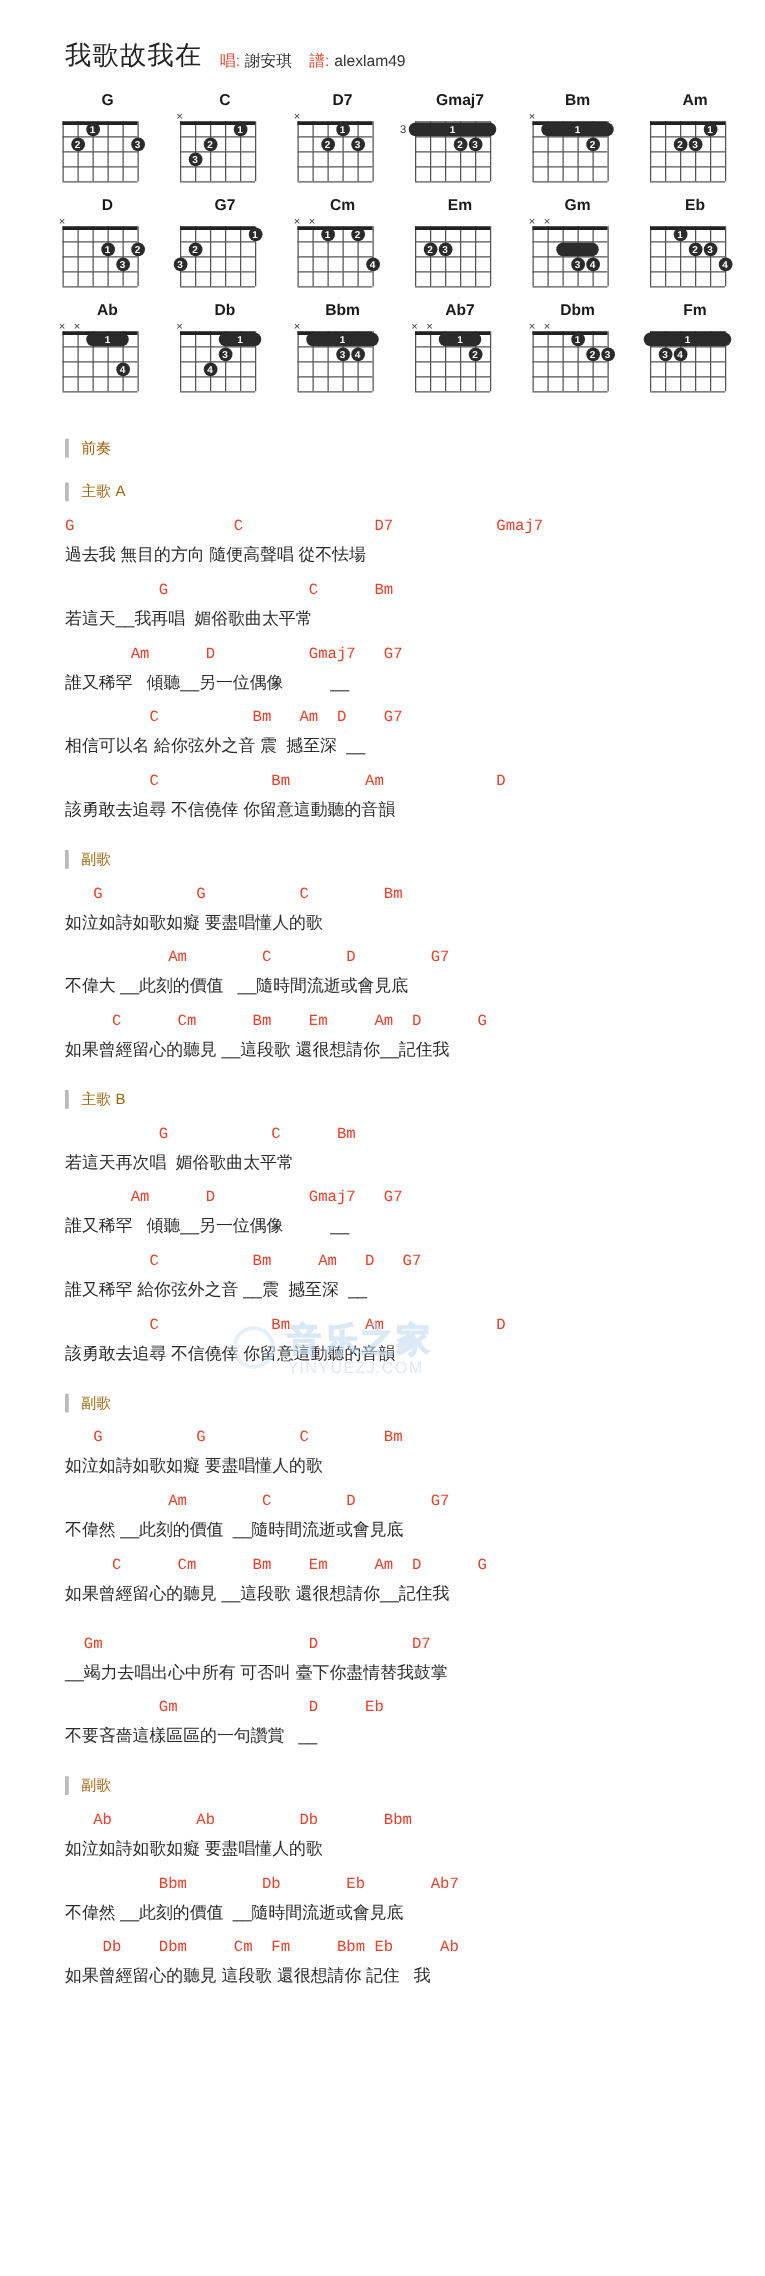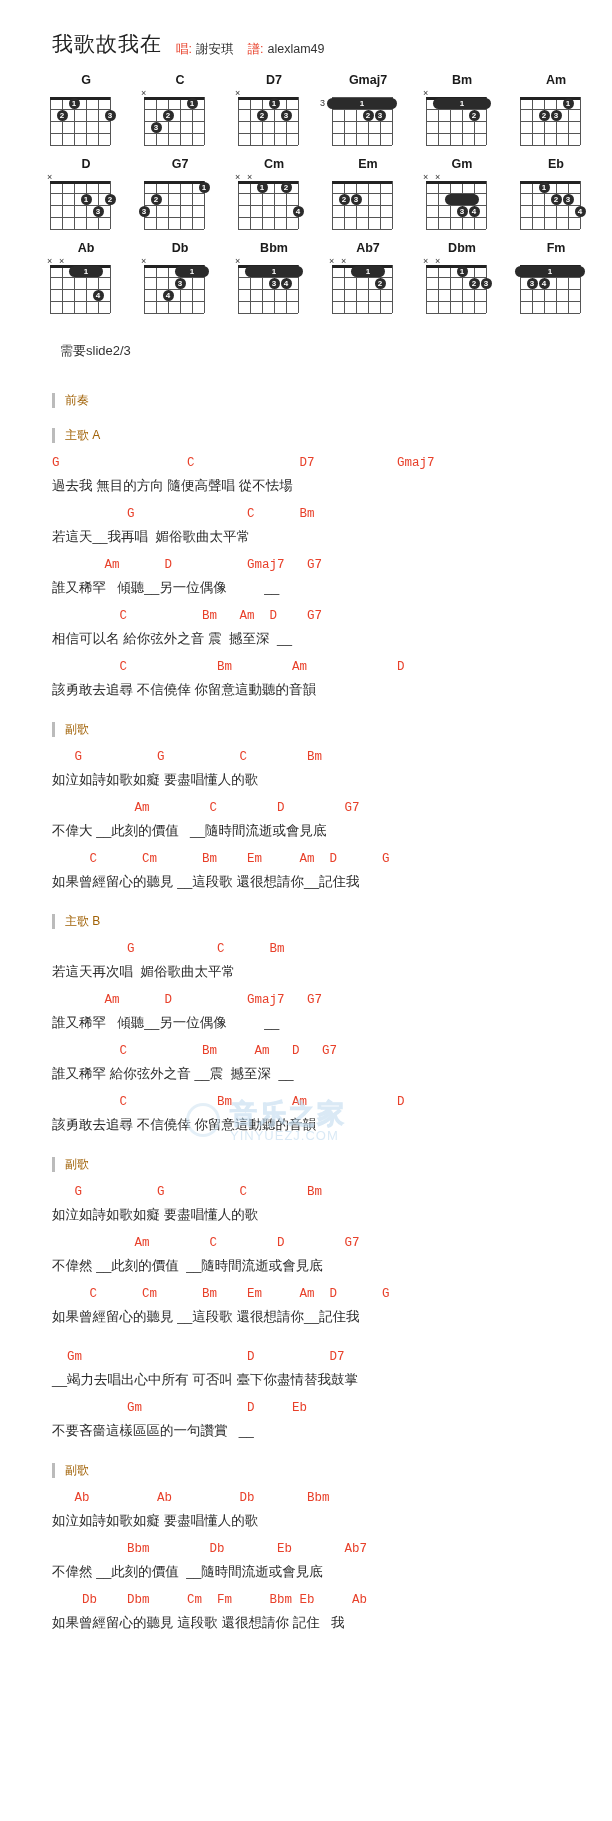--- a/index.html
+++ b/index.html
@@ -502,21 +502,20 @@
               <div class="hline" style="top: 48px; left: 0px;"></div>
             </div>
             <div class="barre" style="left: 9px; width: 70px; top: 9.5px;">1</div>
             <div class="dot" style="left: 20.5px; top: 21.5px;">3</div>
             <div class="dot" style="left: 32.5px; top: 21.5px;">4</div>
           </div>
         </div>
       </div>
     </div>
 
-  <div class="note-line">需要slide2/3</div>
 
   <div class="body" id="body-area">
 
     <div class="section">
         <div class="section-head">
           <span class="section-bar"></span>
           <span class="section-label">前奏</span>
         </div>
       </div>
       <div class="section">

